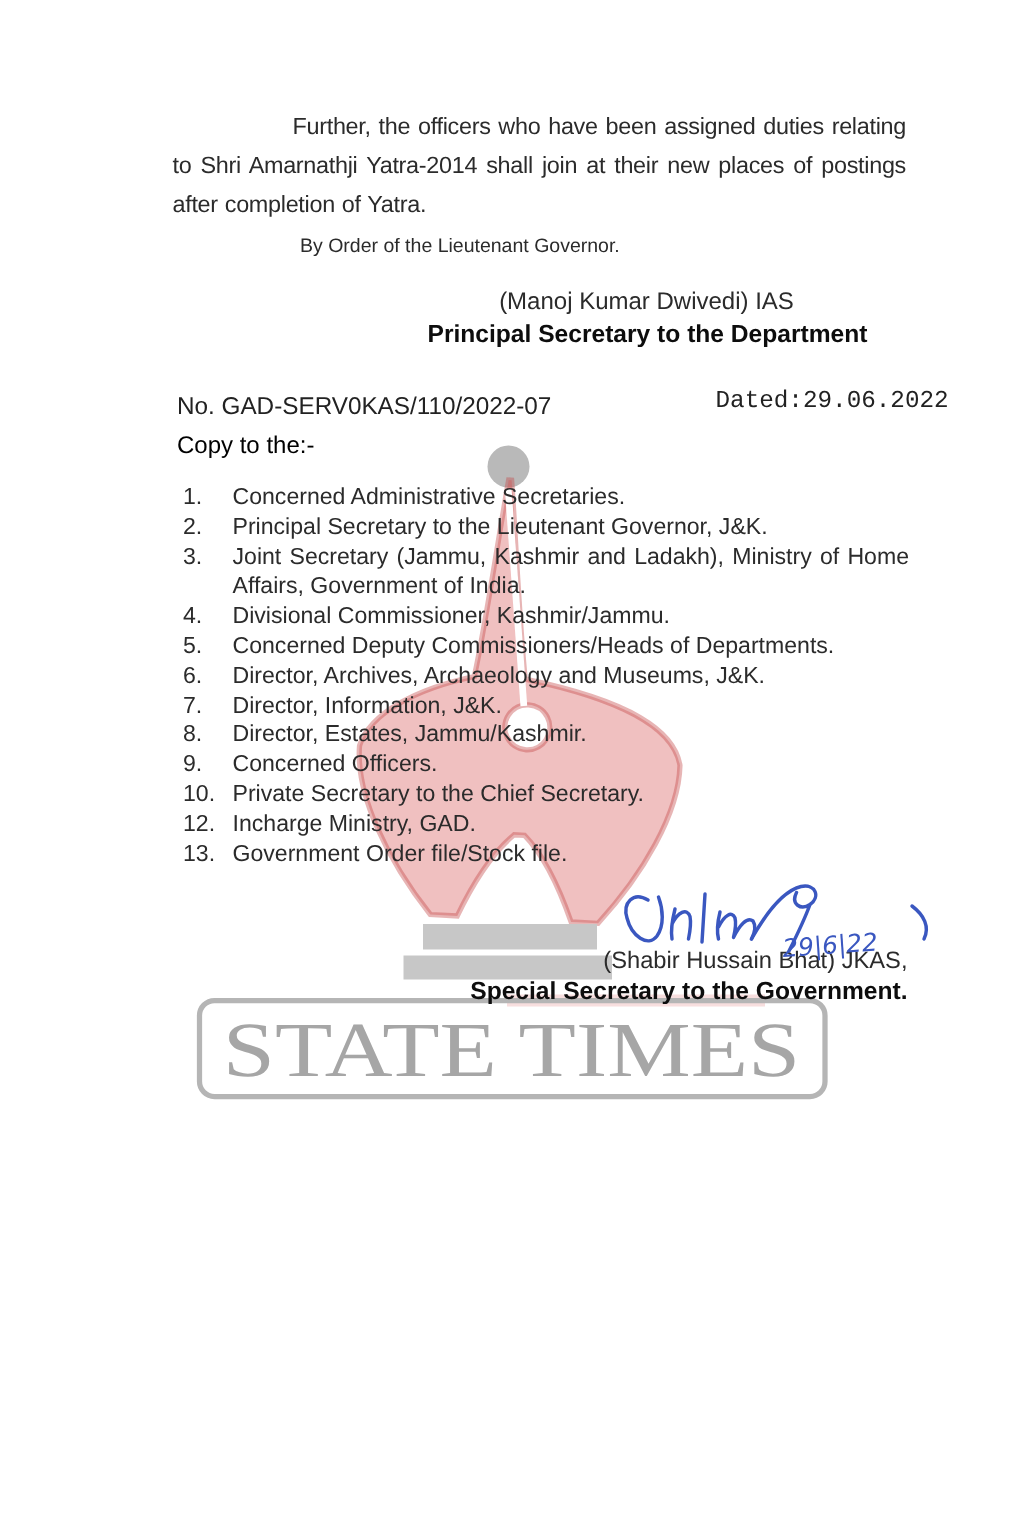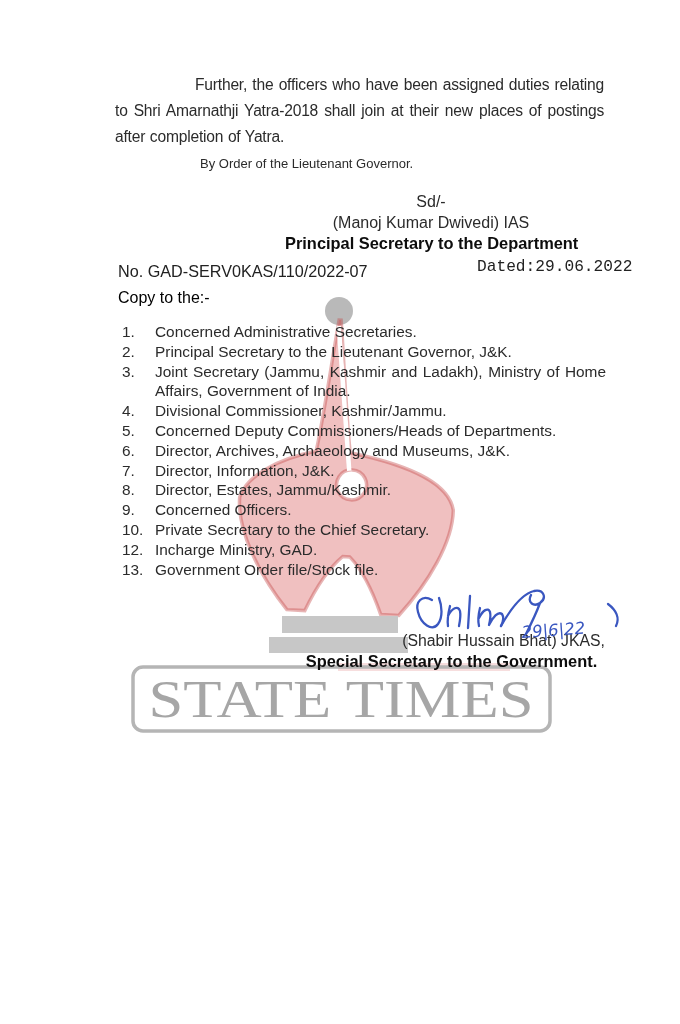--- a/index.html
+++ b/index.html
@@ -24,21 +24,21 @@
   .sigblock1 .title{font-weight:bold;font-size:16.4px;color:#0d0d0d;white-space:nowrap;}
   .refno{position:absolute;left:118px;top:262px;font-size:16.2px;color:#222;}
   .dated{position:absolute;left:477px;top:258px;font-size:16.2px;color:#222;font-family:Liberation Mono, monospace;}
   .copyto{position:absolute;left:118px;top:289px;font-size:16px;color:#000000;}
   .copylist{position:absolute;left:122px;top:322px;width:484px;font-size:15.4px;line-height:19.8px;color:#2b2b2b;}
   .copylist .row{display:flex;}
   .copylist .num{width:33px;flex:none;}
   .copylist .txt{flex:1;text-align:justify;text-align-last:left;}
   .sigblock2{position:absolute;left:298px;top:631px;width:307px;text-align:right;}
   .sigblock2 .name{font-size:15.8px;line-height:20px;color:#2b2b2b;}
-  .sigblock2 .title{font-weight:bold;font-size:16.4px;line-height:20px;color:#0d0d0d;white-space:nowrap;text-align:center;}
+  .sigblock2 .title{font-weight:bold;font-size:16.4px;line-height:20px;color:#0d0d0d;white-space:nowrap;}
   #signature-svg{position:absolute;left:410px;top:584px;z-index:2;}
 </style>
 </head>
 <body>
 
 <div id="page">
 
   <svg id="watermark" width="680" height="1024" viewBox="0 0 680 1024" aria-hidden="true">
     <g>
       <circle cx="339" cy="311" r="14" fill="#b9b9b9"></circle>
@@ -64,26 +64,25 @@
     </g>
     <rect x="282" y="616" width="116" height="17" fill="#c7c7c7"></rect>
     <rect x="269" y="637" width="139" height="16" fill="#c7c7c7"></rect>
     <rect x="338" y="663" width="172" height="8" fill="rgba(219,104,104,0.22)"></rect>
     <rect x="133" y="667" width="417" height="64" rx="10" fill="none" stroke="#b5b5b5" stroke-width="3.5"></rect>
     <text x="341" y="717" text-anchor="middle" textLength="385" lengthAdjust="spacingAndGlyphs" font-family="Liberation Serif, DejaVu Serif, serif" font-size="52" fill="#a6a6a6">STATE TIMES</text>
   </svg>
 
   <div class="layer-text">
 
-    <p class="para">Further, the officers who have been assigned duties relating to Shri Amarnathji Yatra-2018 shall join at their new places of postings after completion of Yatra.</p>
+    <p class="para">Further, the officers who have been assigned duties relating to Shri Amarnathji Yatra-2014 shall join at their new places of postings after completion of Yatra.</p>
 
     <div class="byorder">By Order of the Lieutenant Governor.</div>
 
     <div class="sigblock1">
-      <div>Sd/-</div>
       <div>(Manoj Kumar Dwivedi) IAS</div>
       <div class="title">Principal Secretary to the Department</div>
     </div>
 
     <div class="refno">No. GAD-SERV0KAS/110/2022-07</div>
     <div class="dated">Dated:29.06.2022</div>
 
     <div class="copyto">Copy to the:-</div>
 
     <div class="copylist">

